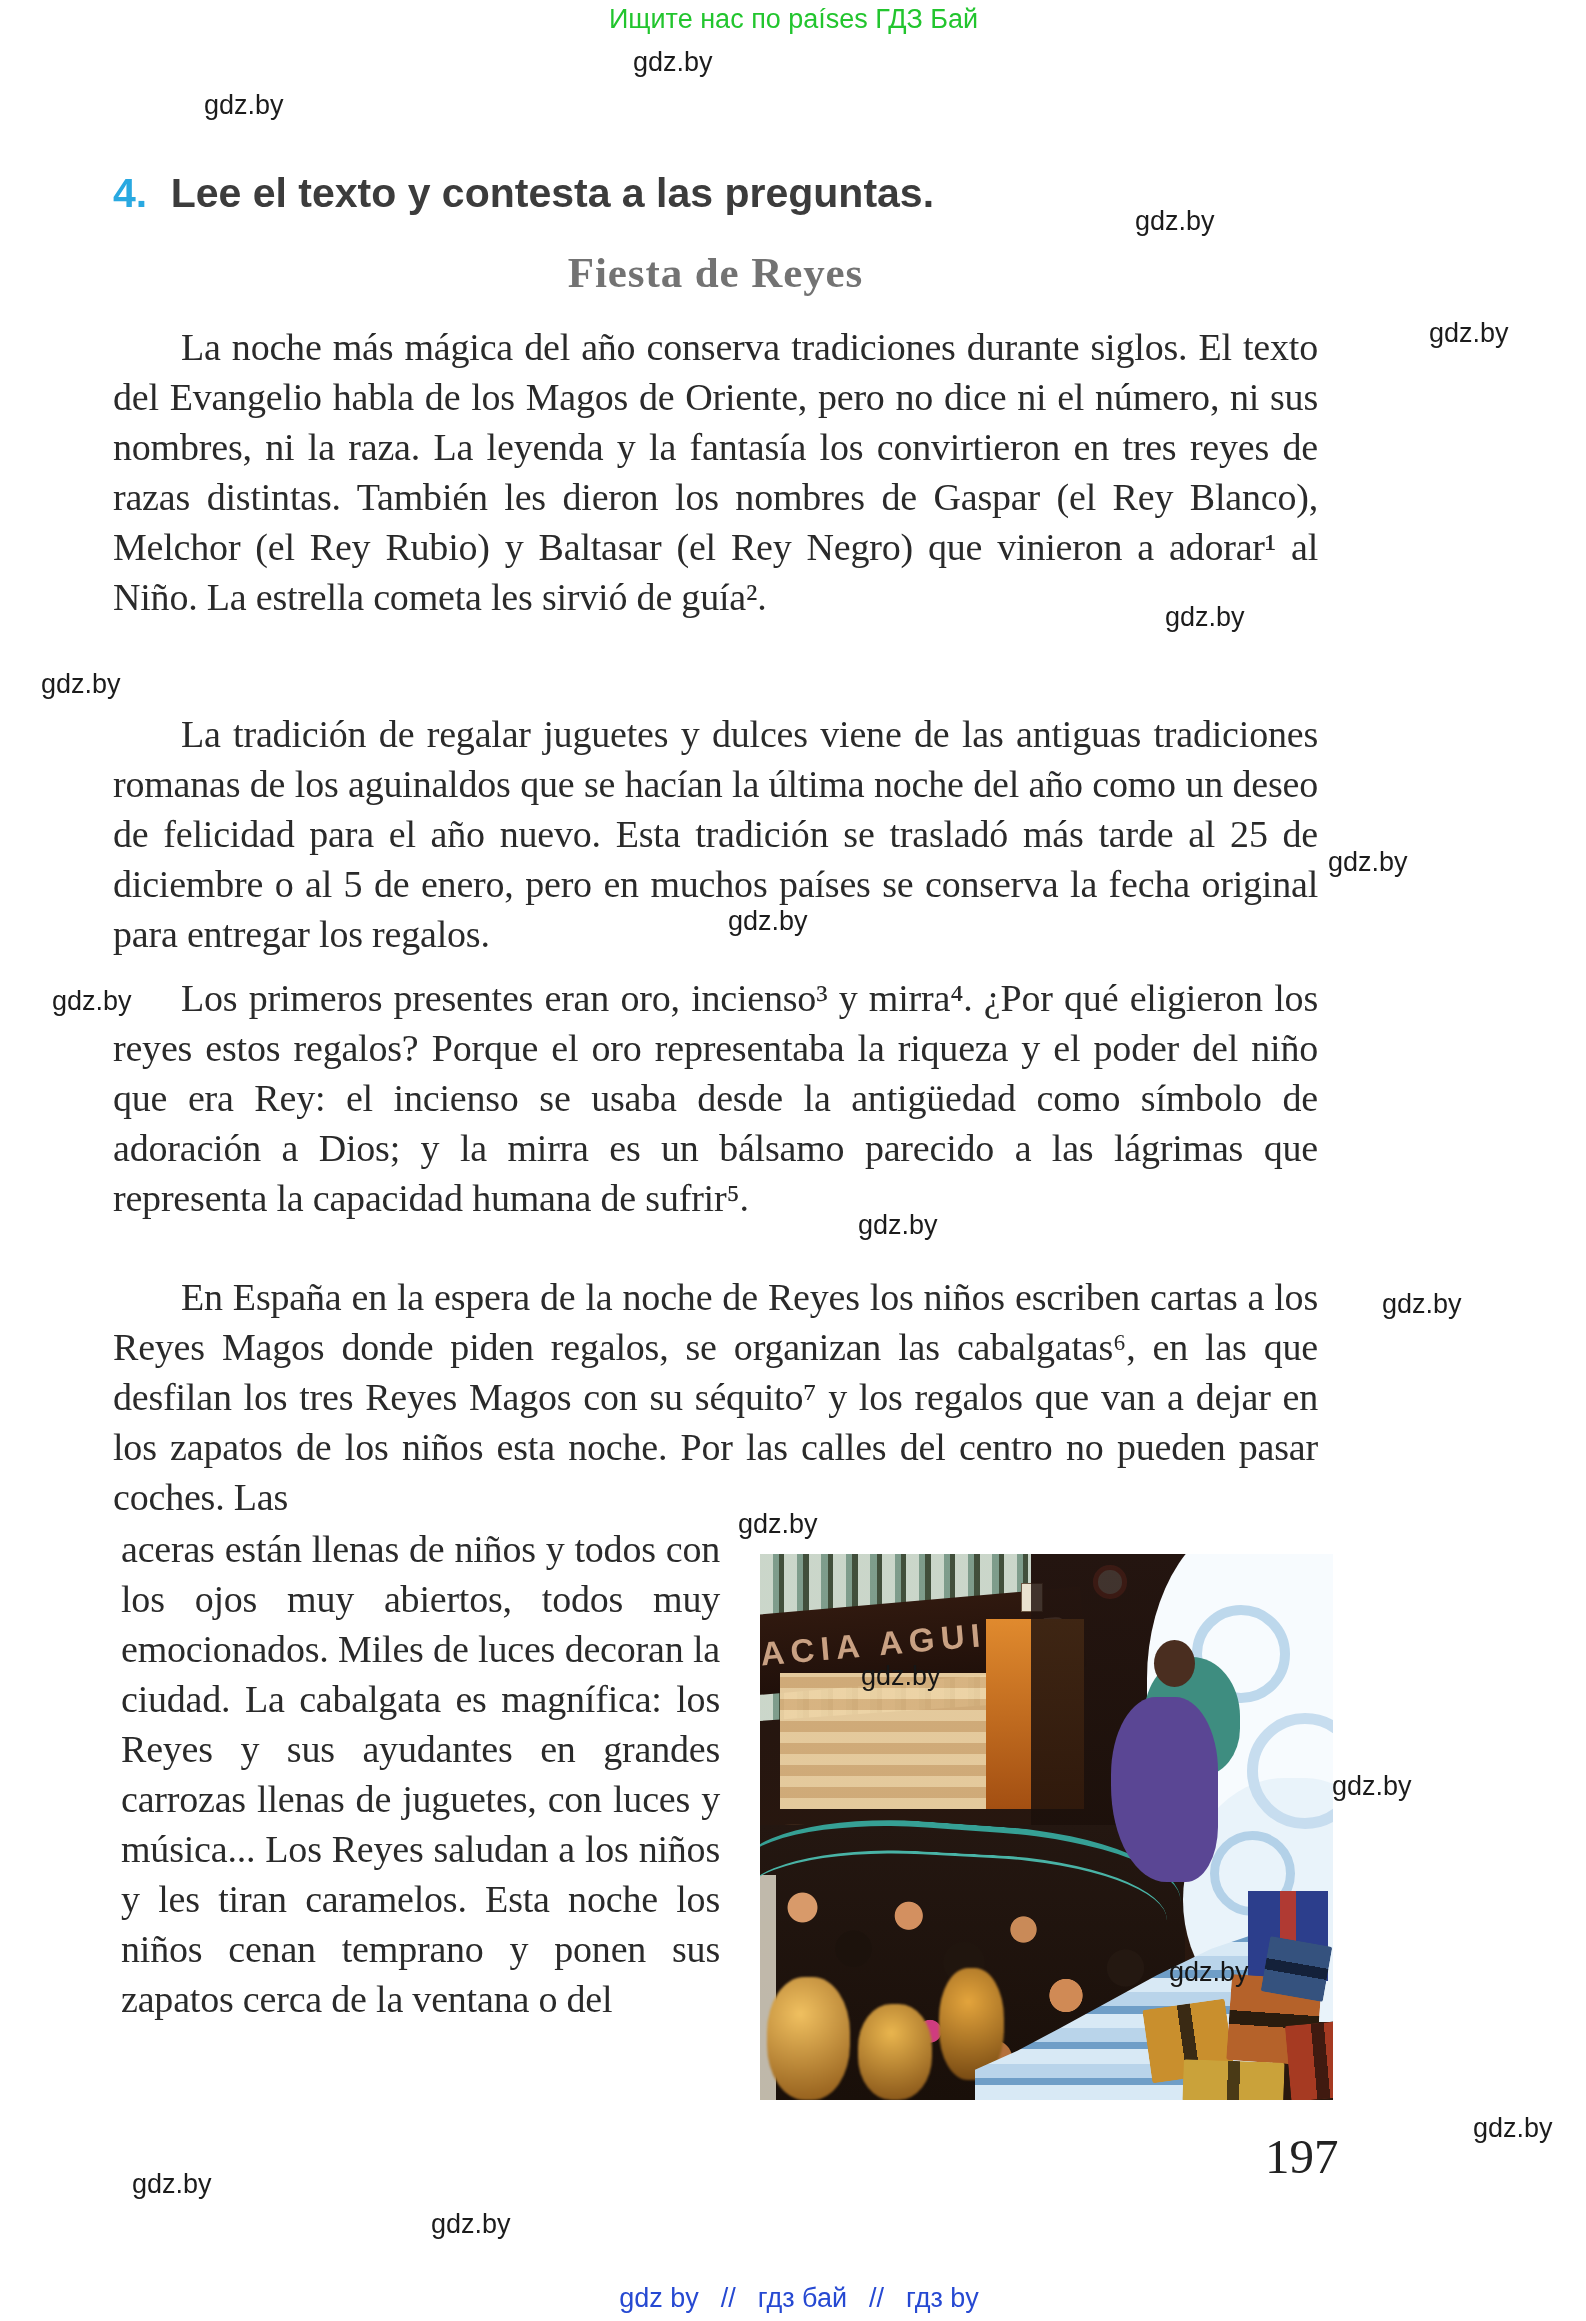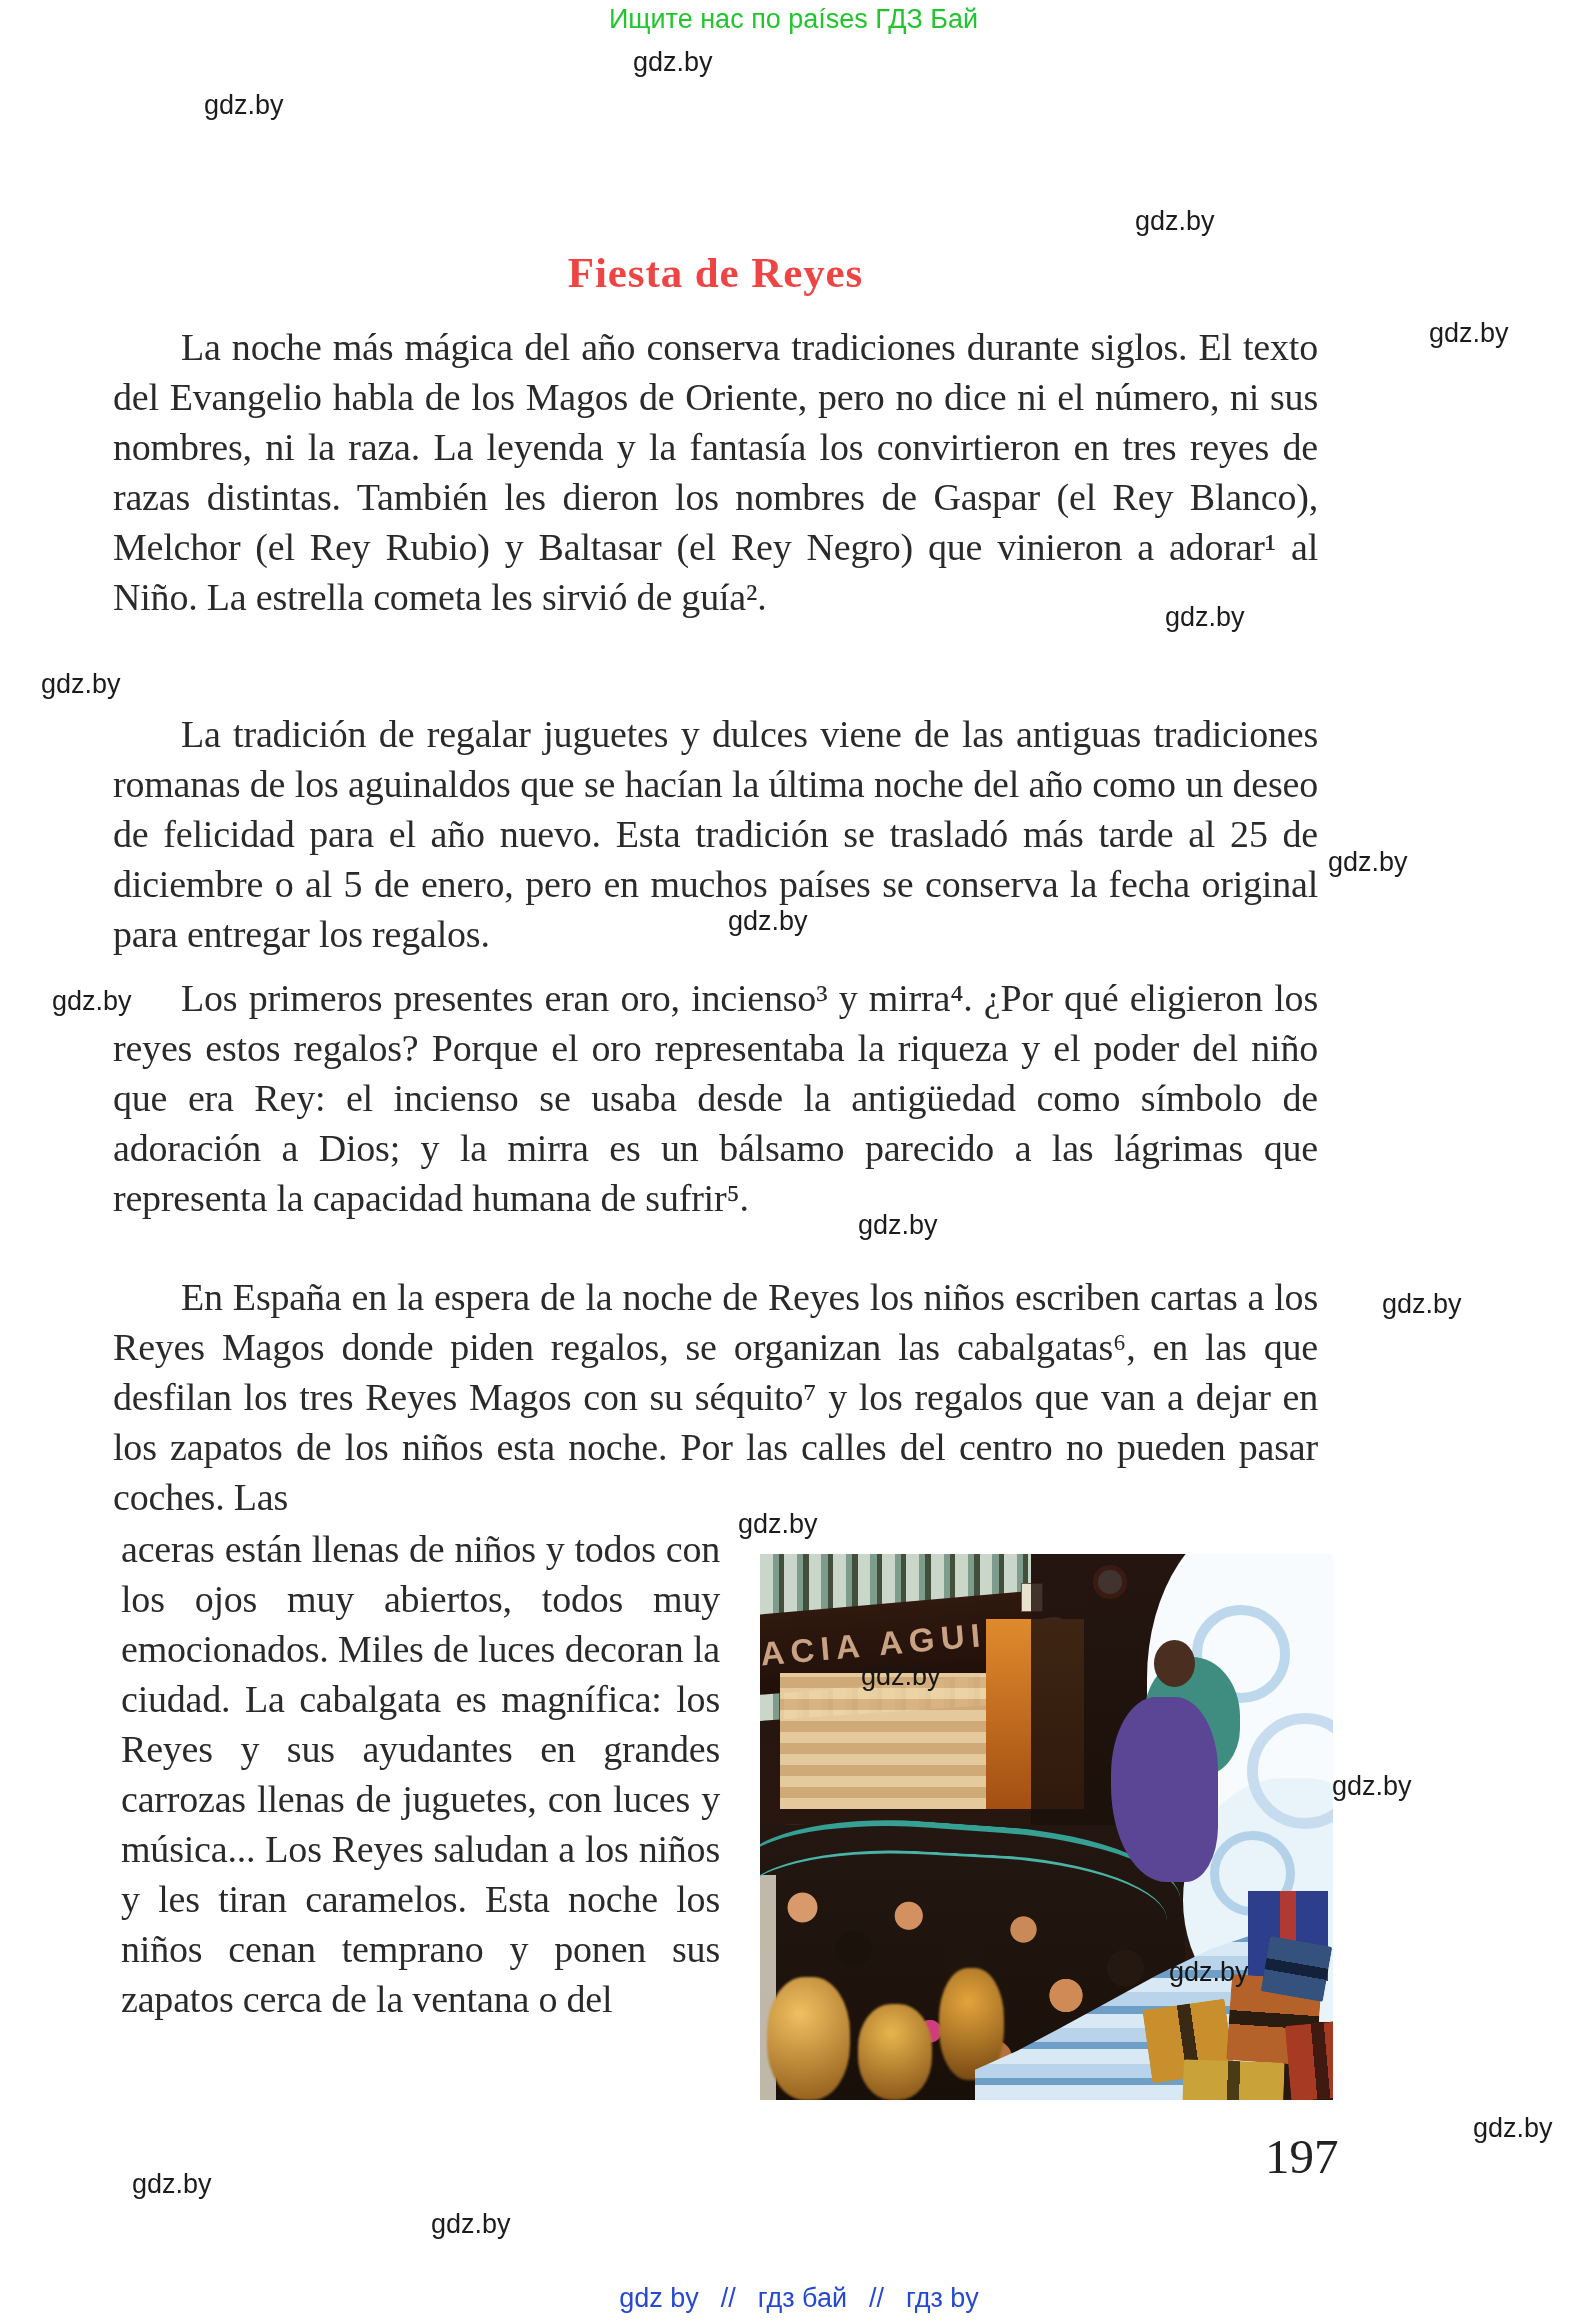--- a/index.html
+++ b/index.html
@@ -10,21 +10,21 @@
   .wm{position:absolute;font:27px "Liberation Sans","DejaVu Sans",sans-serif;color:#1c1c1c;white-space:nowrap;}
 
   .promo{position:absolute;left:0;right:0;top:3.6px;text-align:center;
          font:500 27px "Liberation Sans","DejaVu Sans",sans-serif;color:#22c52e;}
 
   .exercise{position:absolute;left:113px;top:170px;white-space:nowrap;
             font:bold 41px "Liberation Sans","DejaVu Sans",sans-serif;color:#3c3c3c;}
   .exercise .num{color:#29a9e1;margin-right:23.5px;}
 
   .doc-title{position:absolute;left:113px;top:248px;width:1205px;text-align:center;
-             font-weight:bold;font-size:43px;letter-spacing:0.9px;color:#ef4444;}
+             font-weight:bold;font-size:43px;letter-spacing:0.9px;color:#737373;}
 
   .para{position:absolute;left:113px;width:1205px;font-size:38px;line-height:50px;
         letter-spacing:-0.2px;text-align:justify;text-indent:68px;margin:0;}
   .p1{top:322px;}
   .p2{top:709px;}
   .p3{top:973px;}
   .p4{top:1272px;}
   .para-narrow{position:absolute;left:113px;top:1516px;width:599px;font-size:38px;line-height:50px;
         letter-spacing:-0.2px;text-align:justify;text-indent:0;margin:8px;}
 
@@ -103,20 +103,23 @@
   .site-footer a{color:#2649d2;text-decoration:none;}
   .site-footer .sep{padding:0 14.5px;}
 </style>
 </head>
 <body>
 
 <div class="page">
 
   <div class="promo">Ищите нас по países ГДЗ Бай</div>
 
+  <div class="exercise">
+    <span class="num">4.</span><span>Lee el texto y contesta a las preguntas.</span>
+  </div>
 
   <div class="doc-title">Fiesta de Reyes</div>
 
   <p class="para p1">La noche más mágica del año conserva tradiciones durante siglos. El texto del Evangelio habla de los Magos de Oriente, pero no dice ni el número, ni sus nombres, ni la raza. La leyenda y la fantasía los convirtieron en tres reyes de razas distintas. También les dieron los nombres de Gaspar (el Rey Blanco), Melchor (el Rey Rubio) y Baltasar (el Rey Negro) que vinieron a adorar¹ al Niño. La estrella cometa les sirvió de guía².</p>
   <p class="para p2">La tradición de regalar juguetes y dulces viene de las antiguas tradiciones romanas de los aguinaldos que se hacían la última noche del año como un deseo de felicidad para el año nuevo. Esta tradición se trasladó más tarde al 25 de diciembre o al 5 de enero, pero en muchos países se conserva la fecha original para entregar los regalos.</p>
   <p class="para p4">En España en la espera de la noche de Reyes los niños escriben cartas a los Reyes Magos donde piden regalos, se organizan las cabalgatas⁶, en las que desfilan los tres Reyes Magos con su séquito⁷ y los regalos que van a dejar en los zapatos de los niños esta noche. Por las calles del centro no pueden pasar coches. Las</p>
   <p class="para p3">Los primeros presentes eran oro, incienso³ y mirra⁴. ¿Por qué eligieron los reyes estos regalos? Porque el oro representaba la riqueza y el poder del niño que era Rey: el incienso se usaba desde la antigüedad como símbolo de adoración a Dios; y la mirra es un bálsamo parecido a las lágrimas que representa la capacidad humana de sufrir⁵.</p>
   <p class="para-narrow">aceras están llenas de niños y todos con los ojos muy abiertos, todos muy emocionados. Miles de luces decoran la ciudad. La cabalgata es magnífica: los Reyes y sus ayudantes en grandes carrozas llenas de juguetes, con luces y música... Los Reyes saludan a los niños y les tiran caramelos. Esta noche los niños cenan temprano y ponen sus zapatos cerca de la ventana o del</p>
 
   <div class="photo" aria-label="Cabalgata de Reyes: carroza blanca con nubes y un Rey Mago, escalera azul, regalos y público en la calle">

